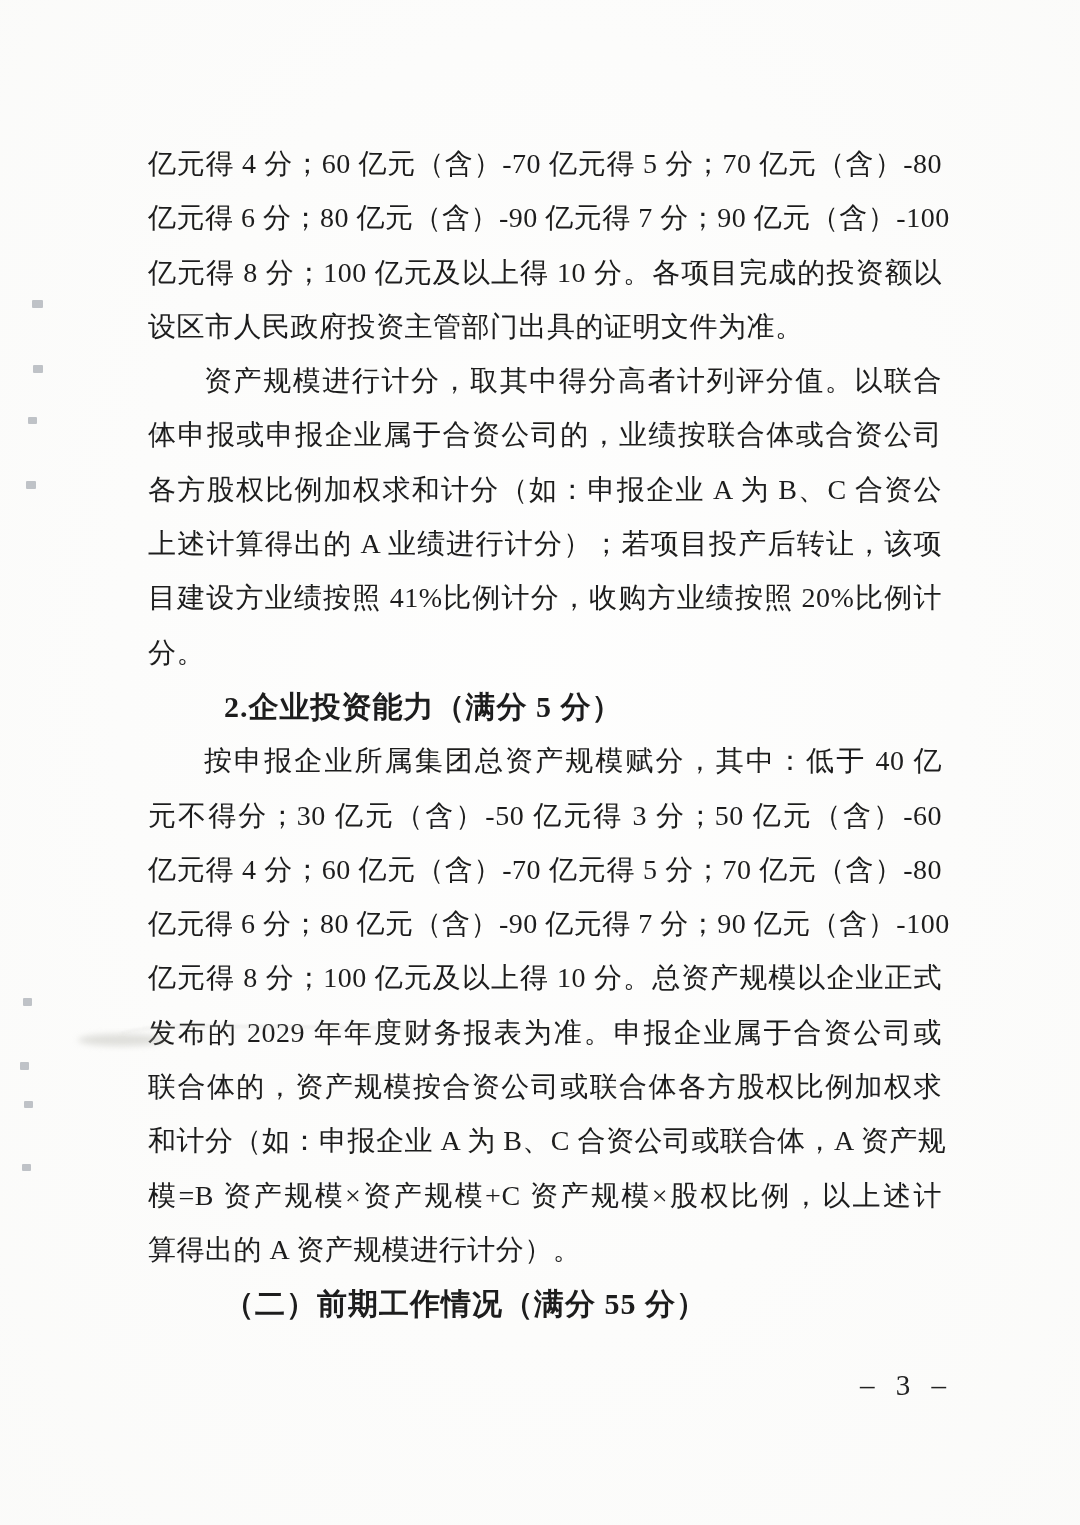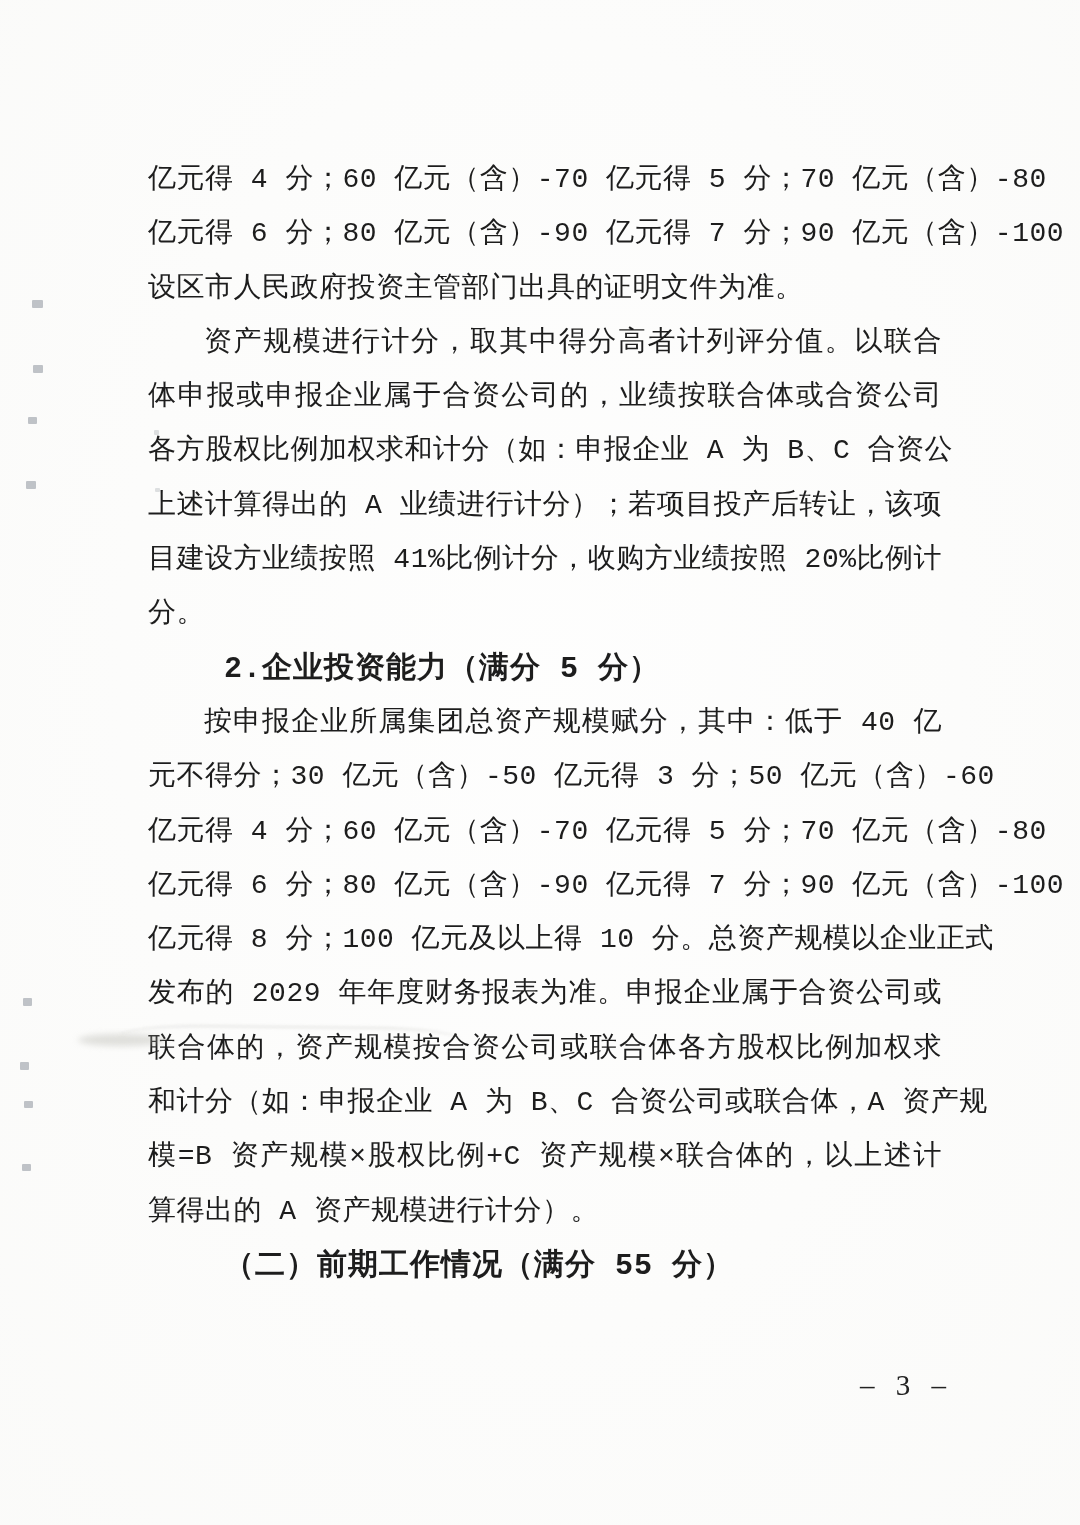--- a/index.html
+++ b/index.html
@@ -18,23 +18,22 @@
   .page {
     position: absolute;
     inset: 0;
     background:
       radial-gradient(ellipse at 50% 45%, rgba(255,255,255,0.6), rgba(246,246,243,0.25)),
       #fcfcfb;
   }
   .text-block {
     position: absolute;
     left: 148px;
-    top: 153px;
+    top: 137px;
     width: 794px;
-    font-family: Liberation Mono, monospace;
   }
   .line {
     height: 54.3px;
     line-height: 54.3px;
     font-size: 28px;
     white-space: nowrap;
     letter-spacing: 0.5px;
     overflow: visible;
   }
   .j {
@@ -90,37 +89,38 @@
   }
 </style>
 </head>
 <body>
 
 <div class="page">
 
   <div class="text-block">
     <div class="line j">亿元得 4 分；60 亿元（含）-70 亿元得 5 分；70 亿元（含）-80</div>
     <div class="line j">亿元得 6 分；80 亿元（含）-90 亿元得 7 分；90 亿元（含）-100</div>
+    <div class="line j">亿元得 8 分；100 亿元及以上得 10 分。各项目完成的投资额以</div>
     <div class="line">设区市人民政府投资主管部门出具的证明文件为准。</div>
     <div class="line j indent">资产规模进行计分，取其中得分高者计列评分值。以联合</div>
     <div class="line j">体申报或申报企业属于合资公司的，业绩按联合体或合资公司</div>
     <div class="line j">各方股权比例加权求和计分（如：申报企业 A 为 B、C 合资公</div>
     <div class="line j">上述计算得出的 A 业绩进行计分）；若项目投产后转让，该项</div>
     <div class="line j">目建设方业绩按照 41%比例计分，收购方业绩按照 20%比例计</div>
     <div class="line">分。</div>
     <div class="line heading">2.企业投资能力（满分 5 分）</div>
     <div class="line j indent">按申报企业所属集团总资产规模赋分，其中：低于 40 亿</div>
     <div class="line j">元不得分；30 亿元（含）-50 亿元得 3 分；50 亿元（含）-60</div>
     <div class="line j">亿元得 4 分；60 亿元（含）-70 亿元得 5 分；70 亿元（含）-80</div>
     <div class="line j">亿元得 6 分；80 亿元（含）-90 亿元得 7 分；90 亿元（含）-100</div>
     <div class="line j">亿元得 8 分；100 亿元及以上得 10 分。总资产规模以企业正式</div>
     <div class="line j">发布的 2029 年年度财务报表为准。申报企业属于合资公司或</div>
     <div class="line j">联合体的，资产规模按合资公司或联合体各方股权比例加权求</div>
     <div class="line j">和计分（如：申报企业 A 为 B、C 合资公司或联合体，A 资产规</div>
-    <div class="line j">模=B 资产规模×股权比例+C 资产规模×联合体的，以上述计</div>
+    <div class="line j">模=B 资产规模×资产规模+C 资产规模×股权比例，以上述计</div>
     <div class="line">算得出的 A 资产规模进行计分）。</div>
     <div class="line heading">（二）前期工作情况（满分 55 分）</div>
   </div>
 
   <div class="page-number">– 3 –</div>
 
   <div>
     <div class="speck" style="left:32px;  top:300px;  width:11px; height:8px;"></div>
     <div class="speck" style="left:33px;  top:365px;  width:10px; height:8px;"></div>
     <div class="speck" style="left:28px;  top:417px;  width:9px;  height:7px;"></div>

